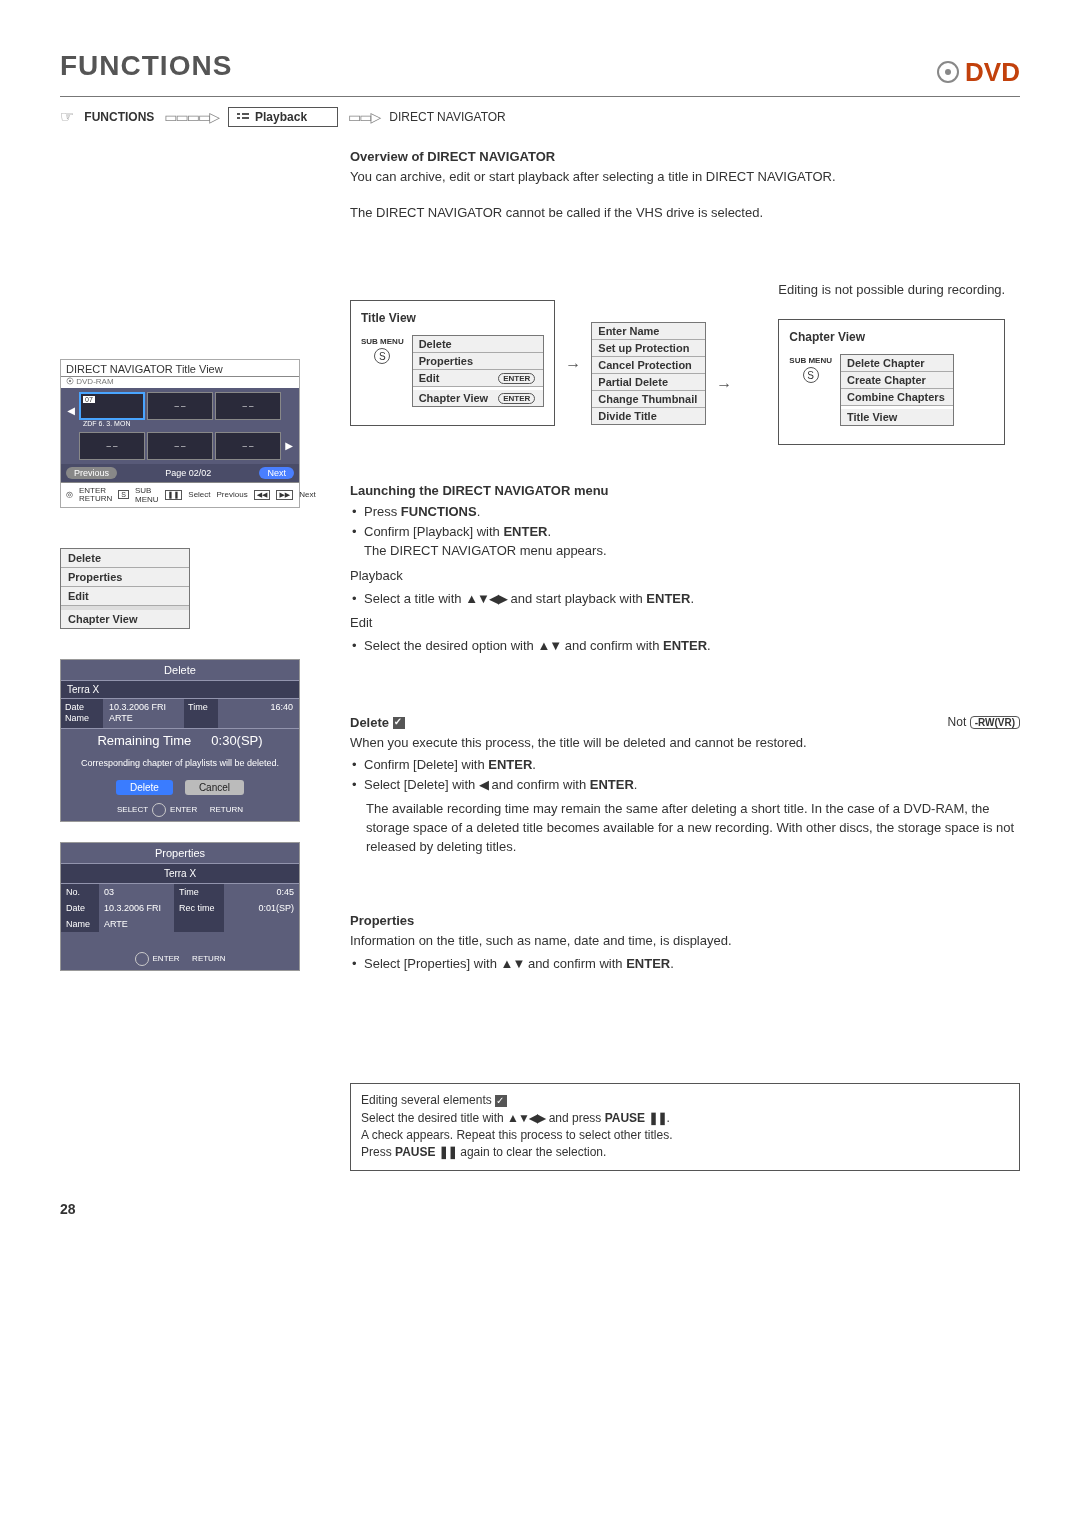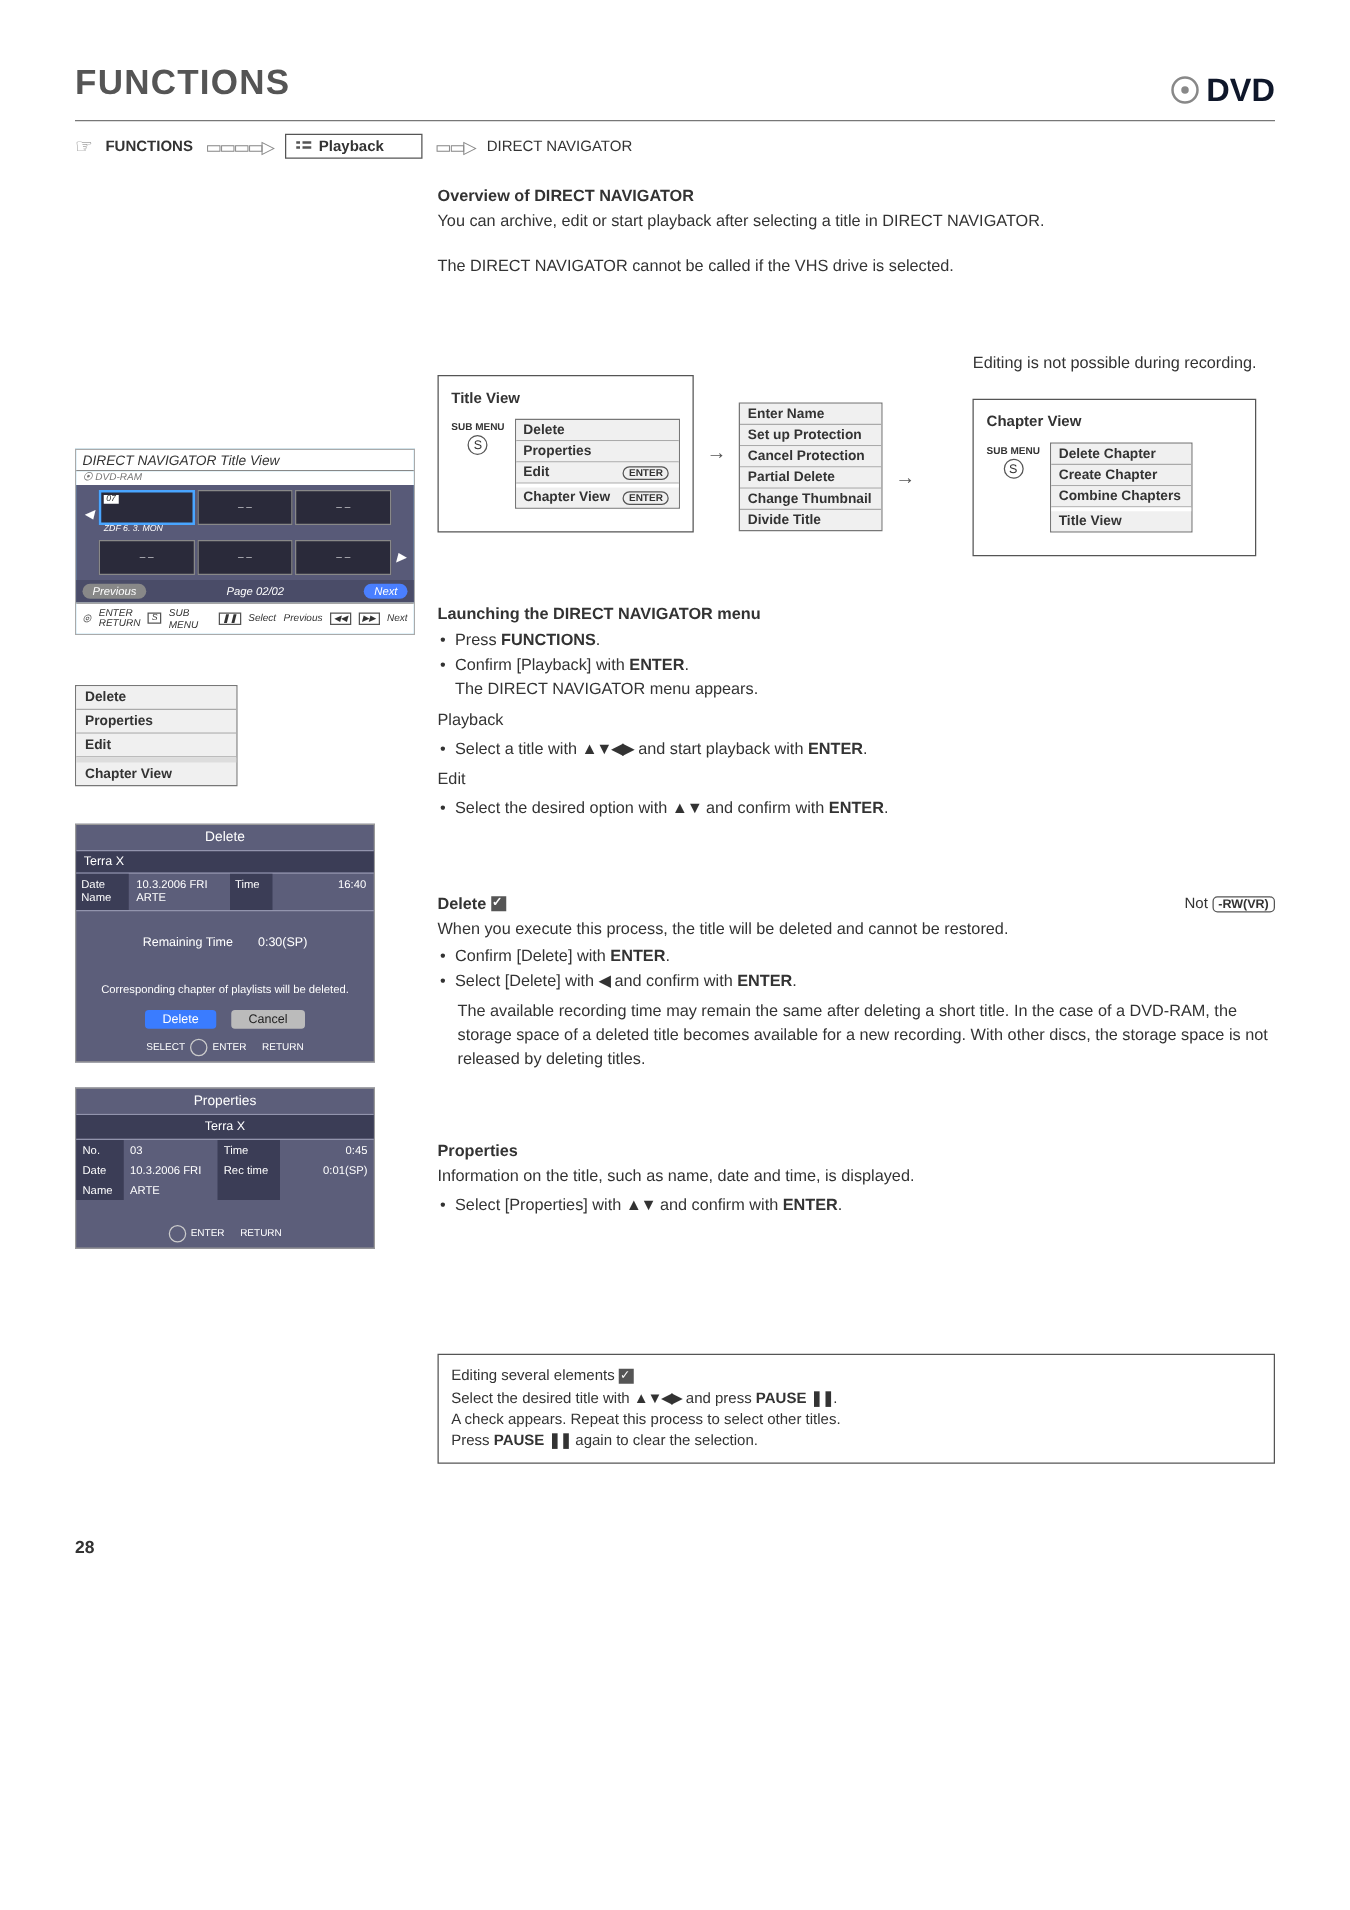--- a/index.html
+++ b/index.html
@@ -1,19 +1,19 @@
 <!DOCTYPE html>
 <html><head>
 <meta charset="utf-8">
 <style>
   * { box-sizing: border-box; margin: 0; padding: 0; }
   body { font-family: Arial, Helvetica, sans-serif; font-size: 13px; color: #333; width: 1080px; padding: 50px 60px; background: #fff; }
   .page-header { display: flex; justify-content: space-between; align-items: baseline; margin-bottom: 8px; }
   .functions-title { font-size: 28px; font-weight: bold; letter-spacing: 1px; color: #555; }
-  .dvd-label { font-size: 26px; font-weight: bold; color: #0f172a; display:flex; align-items:center; gap:6px;}
+  .dvd-label { font-size: 26px; font-weight: bold; color: #c2410c; display:flex; align-items:center; gap:6px;}
   .dvd-icon { width:22px; height:22px; border:2px solid #888; border-radius:50%; display:inline-flex; align-items:center; justify-content:center;}
   .dvd-icon::after{content:''; width:6px; height:6px; border-radius:50%; background:#888;}
   .hr { border: 0; border-top: 1px solid #777; margin-bottom: 10px; }
   .nav-row { display: flex; align-items: center; gap: 10px; margin-bottom: 22px; font-size: 12px; }
   .nav-hand { font-size:16px; color:#777; }
   .nav-func { font-weight: bold; font-size: 12px; }
   .nav-arrows { letter-spacing:-2px; color:#888; font-size:14px;}
   .playback-box { border: 1px solid #555; padding: 2px 30px 2px 8px; font-size: 12px; display:flex; align-items:center; gap:6px;}
   .list-icon { display:inline-block; width:12px; height:10px; background:
     linear-gradient(#555,#555) 0 1px/3px 2px no-repeat,
@@ -22,21 +22,21 @@
     linear-gradient(#555,#555) 5px 5px/7px 2px no-repeat;}
   .dn-label { font-weight: normal; font-size: 12px; text-align: center; }
   .content { display: grid; grid-template-columns: 270px 1fr; gap: 20px; }
   .left-col { }
   .right-col { }
   .section-title { font-weight: bold; font-size: 13px; margin-bottom: 4px; }
   .body-text { font-size: 13px; line-height: 1.45; }
   .spacer { height: 18px; }
   .spacer-lg { height: 38px; }
   
-  .nav-screen { border:1px solid #aaa; background:#7dd3fc; width:272px; padding:0; margin-top:20px;font-style:italic; }
+  .nav-screen { border:1px solid #aaa; background:#f9a8d4; width:240px; padding:0; margin-top:20px; }
   .nav-screen-inner { background:#585a78; color:#fff; font-size:10px; }
   .nav-screen-title { background:#fff; color:#333; padding:3px 5px 1px; font-size:11px; border-bottom:1px solid #888;}
   .nav-screen-sub { font-size:8px; color:#777; padding:0 5px 2px; background:#fff;}
   .nav-thumbs { display:grid; grid-template-columns: 12px 1fr 1fr 1fr 12px; gap:2px; padding:4px; align-items:center;}
   .nav-arrow-left, .nav-arrow-right { color:#fff; font-size:10px; text-align:center;}
   .thumb { background:#2a2a3a; height:28px; border:1px solid #888; display:flex; align-items:center; justify-content:center; font-size:8px; position:relative;}
   .thumb.sel { border:2px solid #49a5ff;}
   .thumb .rec { position:absolute; top:2px; left:2px; font-size:7px; background:#fff; color:#333; padding:0 2px;}
   .thumb-label { font-size:7px; color:#fff; padding:0 4px 3px;}
   .nav-footer-row { display:flex; justify-content:space-between; padding:3px 5px; font-size:9px; color:#fff; background:#4a4c68; align-items:center;}
@@ -89,21 +89,21 @@
   .checkmark { display:inline-block; width:12px; height:12px; background:#555; position:relative; vertical-align:middle;}
   .checkmark::after{ content:'✓'; color:#fff; font-size:10px; position:absolute; left:1px; top:-1px;}
   .not-badge { float:right; font-size:12px;}
   .disc-badge { border:1px solid #555; border-radius:4px; padding:0 4px; font-size:10px; font-weight:bold; display:inline-block;}
   .info-box { border:1px solid #555; padding:8px 10px; margin-top:110px; font-size:12px; line-height:1.45;}
   .pause-icon { font-weight:bold; letter-spacing:-1px;}
   .page-num { font-weight:bold; font-size:14px; margin-top:30px;}
   .sub-label-stack { display:flex; flex-direction:column; align-items:center; margin-top:2px;}
   .indent { margin-left:16px;}
   .mt6{margin-top:6px;}
-  .osd-remain-row{display:flex; justify-content:center; gap:20px; padding:20px; border-top:1px solid #9294ad; font-size:10px;}
+  .osd-remain-row{display:flex; justify-content:center; gap:20px; padding:4px; border-top:1px solid #9294ad; font-size:13px;}
 </style>
 </head>
 <body>
 
 <div class="page-header">
   <div class="functions-title">FUNCTIONS</div>
   <div class="dvd-label">
     <span class="dvd-icon"></span>
     <span>DVD</span>
   </div>

